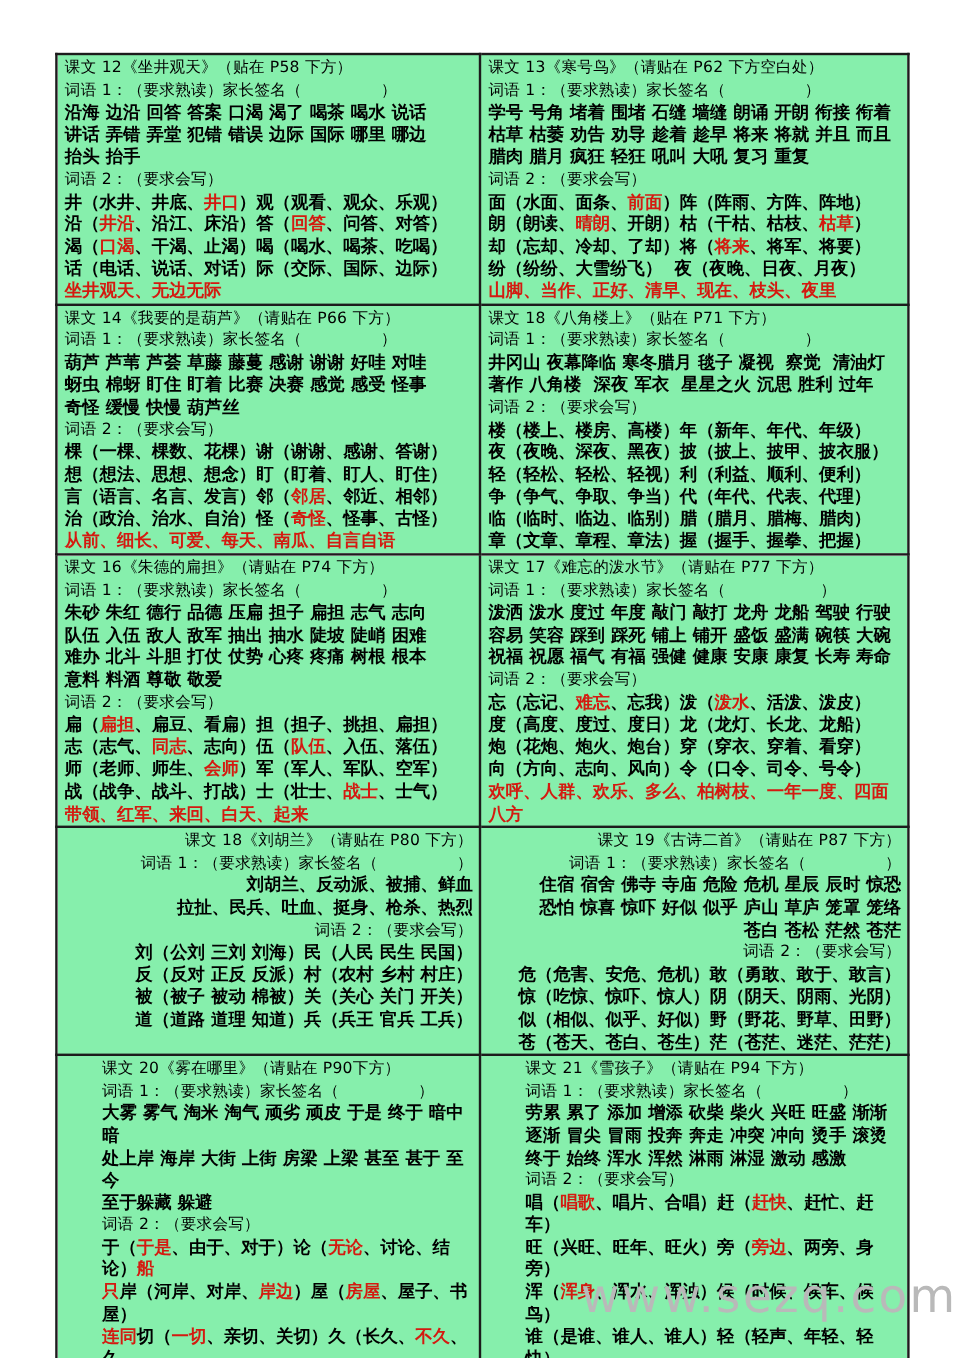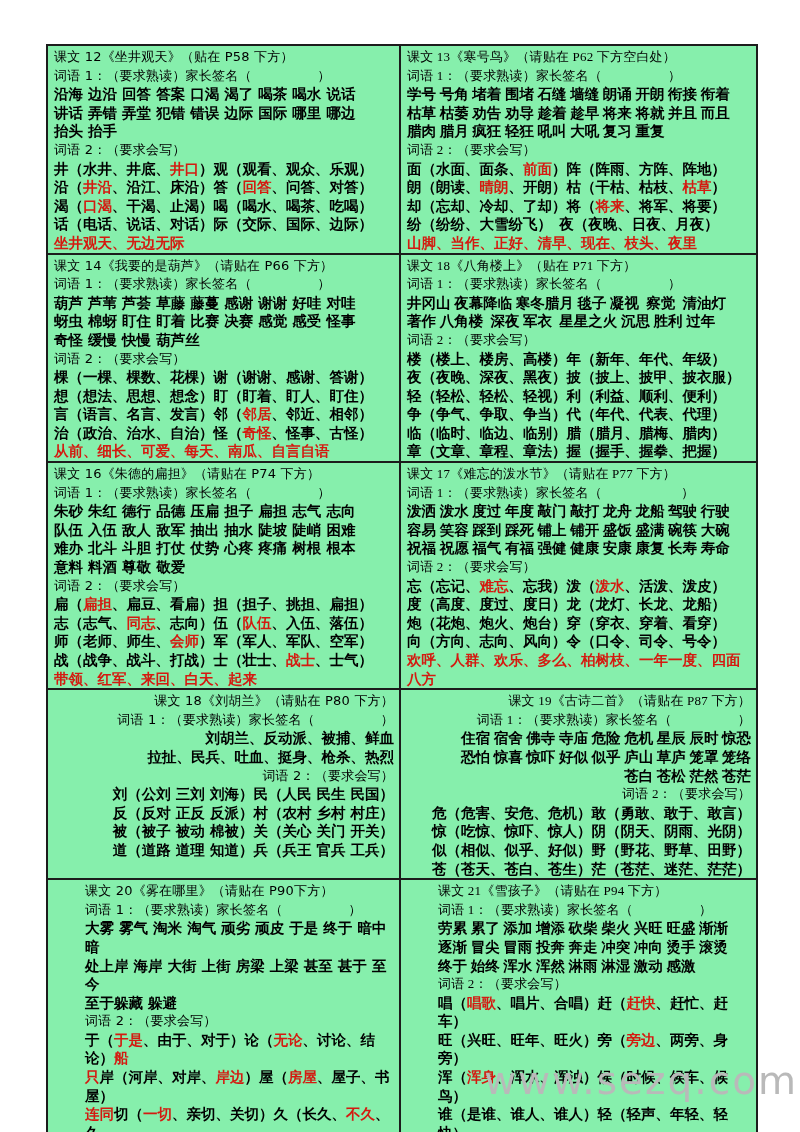--- a/index.html
+++ b/index.html
@@ -24,21 +24,21 @@
     table-layout: fixed;
   }
   table.vocab td {
     border: 2px solid var(--border, #1c1c1c);
     vertical-align: top;
     padding: 2px 5px 0 6px;
     overflow: hidden;
     background: #86efac;
   }
   td.c-left  { width: 353px; }
-  td.c-right { width: 357px; font-family: Liberation Serif, serif; }
+  td.c-right { width: 357px; }
   tr.r1 td { height: 205px; }
   tr.r2 td { height: 208px; margin-left: 26px; }
   tr.r3 td { height: 219px; }
   tr.r4 td { height: 188px; text-align: right; }
   tr.r5 td { height: 170px; padding-left: 37px; }
   .line {
     white-space: pre-wrap;
     line-height: 18.6px;
     color: #000000;
   }

